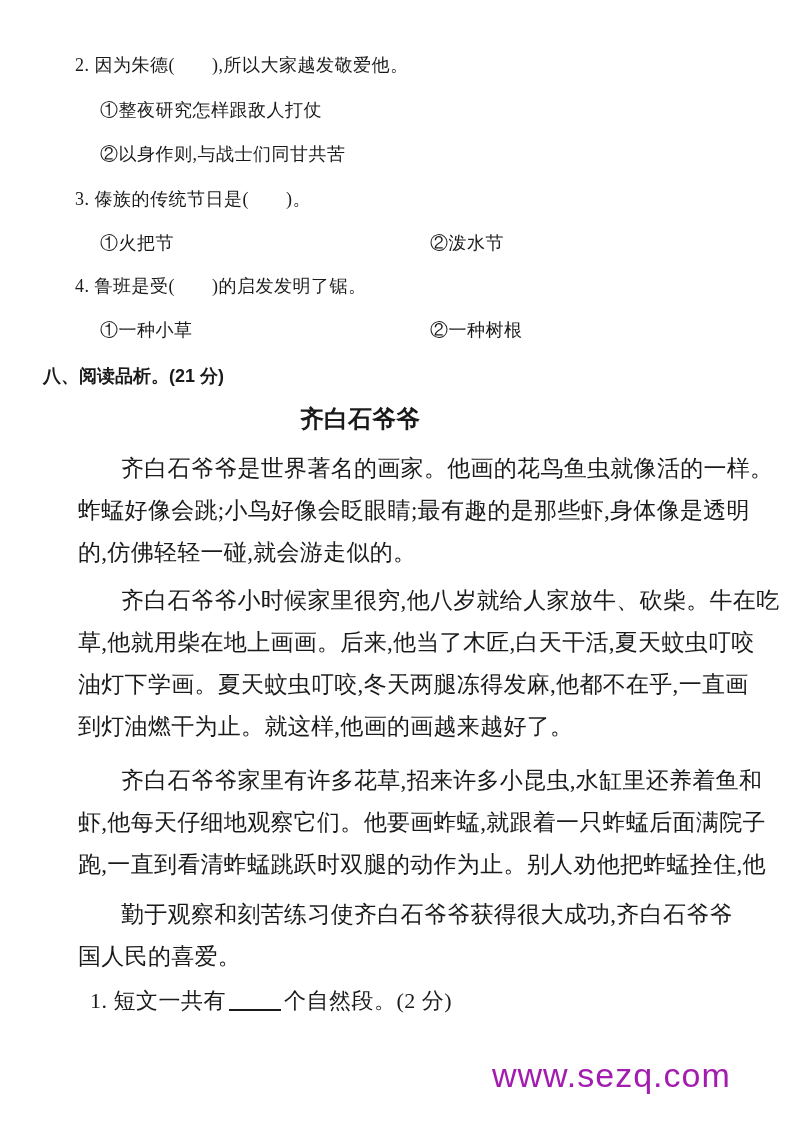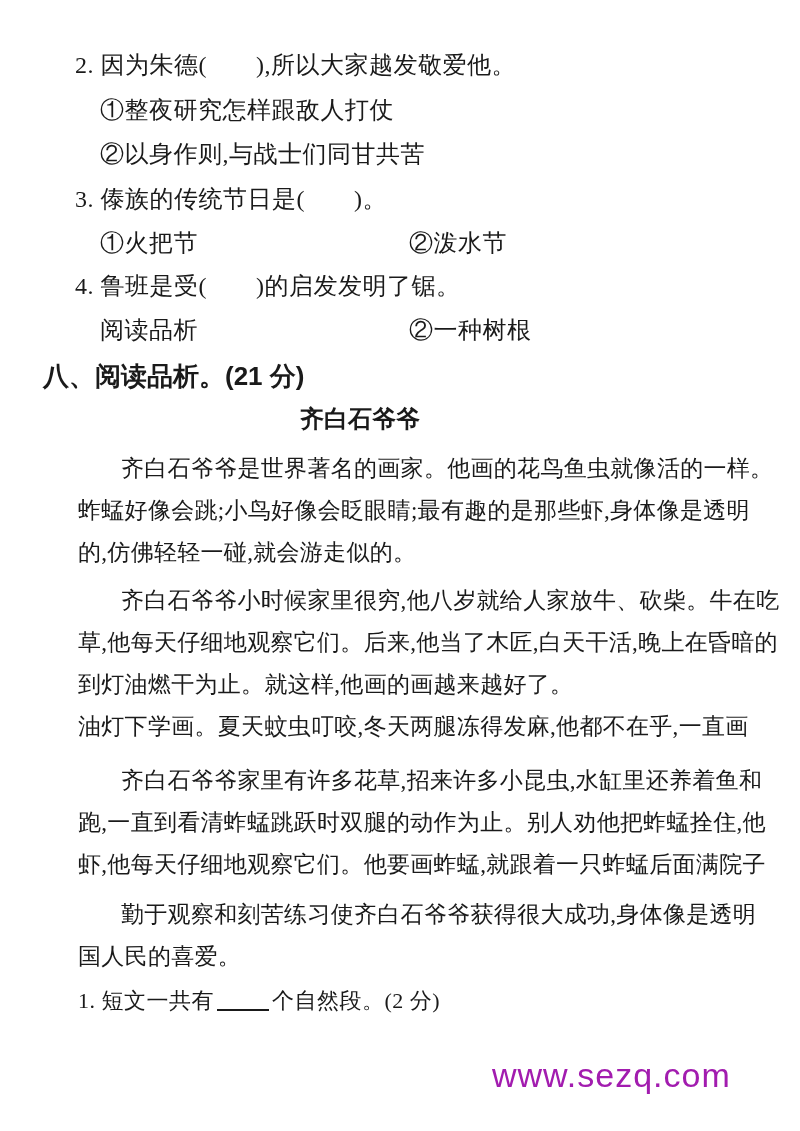--- a/index.html
+++ b/index.html
@@ -11,34 +11,34 @@
     position: relative;
     width: 800px;
     height: 1131px;
     background: #ffffff;
     overflow: hidden;
     color: #1a1a1a;
     font-family: "Liberation Serif", serif;
   }
   .abs { position: absolute; }
   .line {
-    font-size: 24px;
+    font-size: 18px;
     line-height: 30px;
     white-space: nowrap;
     letter-spacing: 0.5px;
   }
   .q-line { left: 75px; }
   .opt-line { left: 100px; }
-  .opt-col2 { left: 409px; font-family: Liberation Serif, serif; }
+  .opt-col2 { left: 430px; font-family: Liberation Serif, serif; }
   .section-heading {
     left: 43px;
     top: 361px;
     font-family: "Liberation Sans", sans-serif;
     font-weight: 700;
-    font-size: 26px;
+    font-size: 18px;
     line-height: 30px;
     white-space: nowrap;
   }
   .passage-title {
     left: 0;
     top: 404px;
     width: 720px;
     text-align: center;
     font-family: "Liberation Sans", sans-serif;
     font-weight: 700;
@@ -67,20 +67,21 @@
     -webkit-text-emphasis-position: under;
     text-emphasis: filled dot;
     text-emphasis-position: under left;
   }
   .sub-question {
     margin-top: 2px;
     font-size: 22px;
     line-height: 42px;
     white-space: nowrap;
     letter-spacing: 0.5px;
+    margin-left: 12px;
   }
   .blank-underline {
     display: inline-block;
     width: 52px;
     border-bottom: 2px solid #1a1a1a;
     height: 18px;
     vertical-align: -3px;
     margin: 0 3px;
   }
   .watermark {
@@ -106,47 +107,47 @@
   <div class="abs line opt-line" style="top:95px">①整夜研究怎样跟敌人打仗</div>
 
   <div class="abs line q-line" style="top:184px">3. 傣族的传统节日是(　　)。</div>
 
   <div class="abs line opt-line" style="top:228px">①火把节</div>
 
   <div class="abs line opt-col2" style="top:228px">②泼水节</div>
 
   <div class="abs line q-line" style="top:271px">4. 鲁班是受(　　)的启发发明了锯。</div>
 
-  <div class="abs line opt-line" style="top:315px">阅读品析</div>
+  <div class="abs line opt-line" style="top:315px">①一种小草</div>
 
   <div class="abs line opt-col2" style="top:315px">②一种树根</div>
 
   <div class="abs section-heading">八、阅读品析。(21 分)</div>
 
   <div class="abs passage-title">齐白石爷爷</div>
 
   <div id="passage">
     <div class="para-1">
       <div class="p-line indent">齐白石爷爷是世界著名的画家。他画的花鸟鱼虫就像活的一样。</div>
       <div class="p-line">蚱蜢好像会跳;小鸟好像会眨眼睛;最有趣的是那些虾,身体像是透明</div>
       <div class="p-line">的,仿佛轻轻一碰,就会游走似的。</div>
     </div>
     <div class="para-2">
       <div class="p-line indent">齐白石爷爷小时候家里很穷,他八岁就给人家放牛、砍柴。牛在吃</div>
-      <div class="p-line">草,他每天仔细地观察它们。后来,他当了木匠,白天干活,晚上在昏暗的</div>
+      <div class="p-line">草,他就用柴在地上画画。后来,他当了木匠,白天干活,夏天蚊虫叮咬</div>
+      <div class="p-line">油灯下学画。夏天蚊虫叮咬,冬天两腿冻得发麻,他都不在乎,一直画</div>
       <div class="p-line">到灯油燃干为止。就这样,他画的画越来越好了。</div>
-      <div class="p-line">油灯下学画。夏天蚊虫叮咬,冬天两腿冻得发麻,他都不在乎,一直画</div>
     </div>
     <div class="para-3">
       <div class="p-line indent">齐白石爷爷家里有许多花草,招来许多小昆虫,水缸里还养着鱼和</div>
+      <div class="p-line">虾,他每天仔细地观察它们。他要画蚱蜢,就跟着一只蚱蜢后面满院子</div>
       <div class="p-line">跑,一直到看清蚱蜢跳跃时双腿的动作为止。别人劝他把蚱蜢拴住,他</div>
-      <div class="p-line">虾,他每天仔细地观察它们。他要画蚱蜢,就跟着一只蚱蜢后面满院子</div>
     </div>
     <div class="para-4">
-      <div class="p-line indent">勤于观察和刻苦练习使齐白石爷爷获得很大成功,身体像是透明</div>
+      <div class="p-line indent">勤于观察和刻苦练习使齐白石爷爷获得很大成功,齐白石爷爷</div>
       <div class="p-line">国人民的喜爱。</div>
     </div>
 
     <div class="sub-question">
       <span>1. 短文一共有</span><span class="blank-underline"></span><span>个自然段。(2 分)</span>
     </div>
   </div>
 
   <div class="abs watermark">www.sezq.com</div>
 

